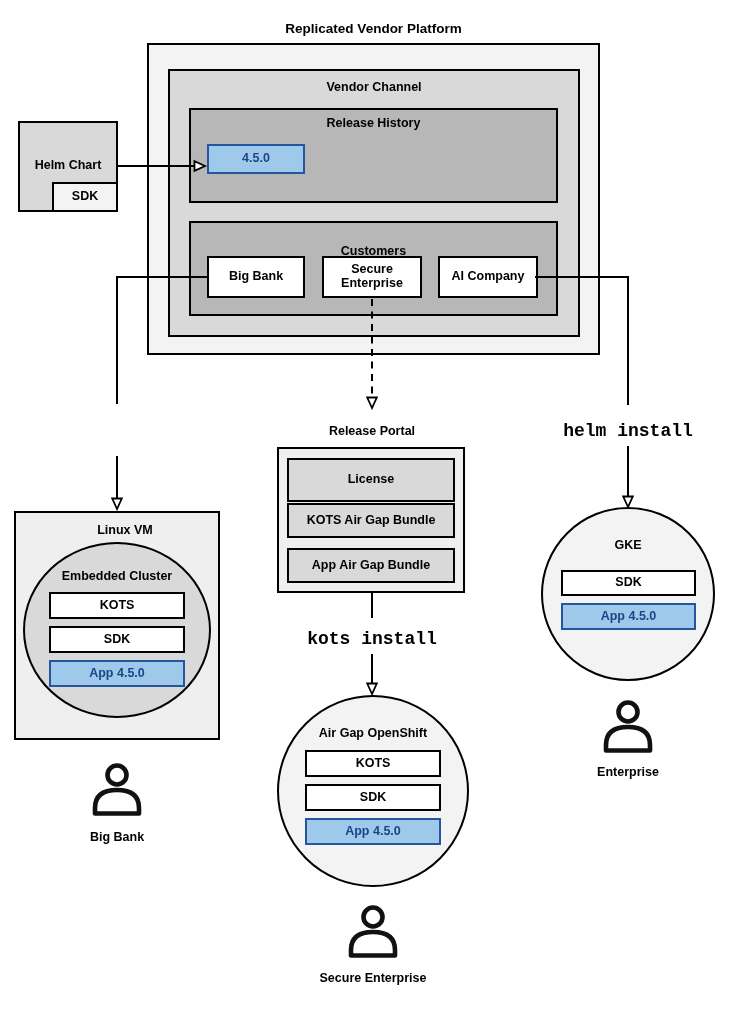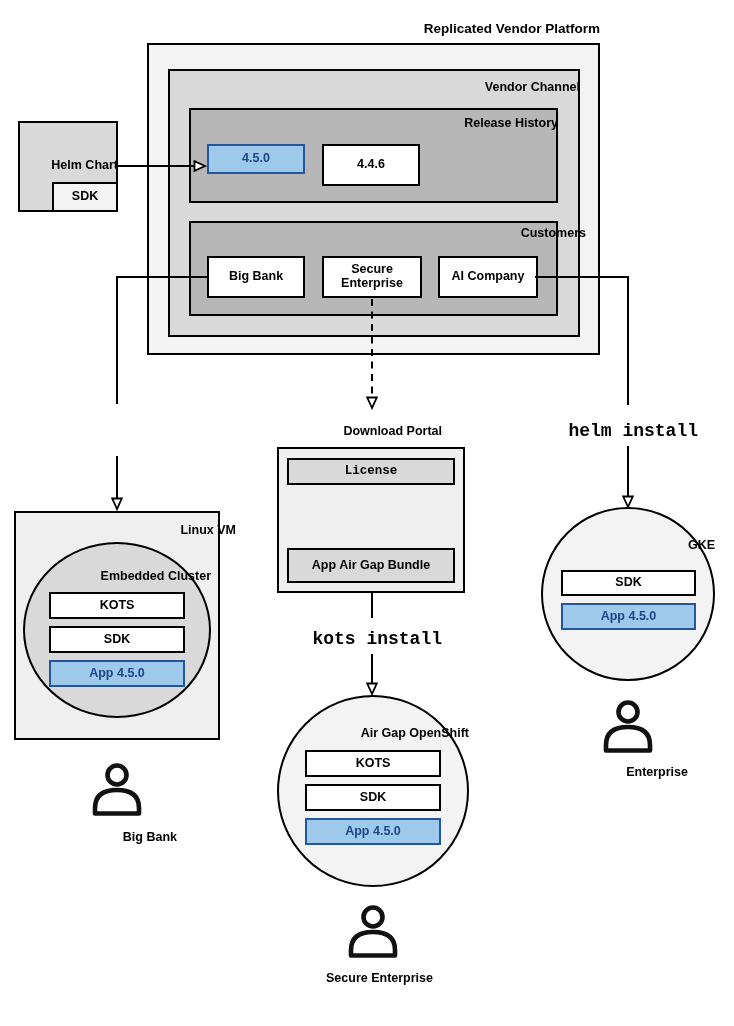--- a/index.html
+++ b/index.html
@@ -6,21 +6,21 @@
     --highlight-fill:#9ec9ea; --highlight-border:#24569b; --highlight-text:#1c4587;
     --outer-bg:#f3f3f3; --mid-bg:#d9d9d9; --dark-bg:#b7b7b7; --light-bg:#efefef;
     --line:#000000;
   }
   html,body{margin:0;padding:0;background:#fff;}
   .canvas{
     position:relative; width:734px; height:1026px; background:#fff; overflow:hidden;
     font-family:"Liberation Sans", sans-serif; color:#000;
   }
   .box{position:absolute; box-sizing:border-box; border:2px solid var(--line);}
-  .lbl{position:absolute; box-sizing:border-box; font-weight:bold; text-align:right; font-size:12.5px; line-height:1.2;}
+  .lbl{position:absolute; box-sizing:border-box; font-weight:bold; text-align:center; font-size:12.5px; line-height:1.2;}
   .comp{
     position:absolute; box-sizing:border-box; border:2px solid var(--line); background:#fff;
     display:flex; align-items:center; justify-content:center; text-align:center;
     font-weight:bold; font-size:12.5px; line-height:1.1;
   }
   .blue{background:var(--highlight-fill); border-color:var(--highlight-border); color:var(--highlight-text);}
   .circle{border-radius:50%;}
   .mono{font-family:"Liberation Mono","DejaVu Sans Mono",monospace; font-size:18px; font-weight:bold; letter-spacing:0;}
   .overlay{position:absolute; left:0; top:0; pointer-events:none; z-index:20;}
   .person{position:absolute;}
@@ -33,24 +33,23 @@
   <div class="lbl" style="left:147px; top:21px; width:453px; font-size:13.5px;">Replicated Vendor Platform</div>
 
   <div class="box" style="left:147px; top:43px; width:453px; height:312px; background:var(--outer-bg);"></div>
 
   <div class="box" style="left:168px; top:69px; width:412px; height:268px; background:var(--mid-bg);"></div>
   <div class="lbl" style="left:168px; top:80px; width:412px;">Vendor Channel</div>
 
   <div class="box" style="left:189px; top:108px; width:369px; height:95px; background:var(--dark-bg);"></div>
   <div class="lbl" style="left:189px; top:116px; width:369px;">Release History</div>
   <div class="comp blue" style="left:207px; top:144px; width:98px; height:30px;">4.5.0</div>
-  <div class="comp" style="left:322px; top:144px; width:98px; height:42px;">4.4.6</div>
 
   <div class="box" style="left:189px; top:221px; width:369px; height:95px; background:var(--dark-bg);"></div>
-  <div class="lbl" style="left:189px; top:226px; width:369px;margin-left:28px;">Customers</div>
+  <div class="lbl" style="left:189px; top:244px; width:369px;">Customers</div>
   <div class="comp" style="left:207px; top:256px; width:98px; height:42px;">Big Bank</div>
   <div class="comp" style="left:322px; top:256px; width:100px; height:42px; padding:0 8px;">Secure Enterprise</div>
   <div class="comp" style="left:438px; top:256px; width:100px; height:42px;">AI Company</div>
 
   <div class="box" style="left:18px; top:121px; width:100px; height:91px; background:var(--mid-bg);"></div>
   <div class="lbl" style="left:18px; top:158px; width:100px;">Helm Chart</div>
   <div class="comp" style="left:52px; top:182px; width:66px; height:30px; background:var(--outer-bg);">SDK</div>
 
 
   <div class="box" style="left:14px; top:511px; width:206px; height:229px; background:var(--light-bg);"></div>
@@ -60,23 +59,24 @@
   <div class="comp" style="left:49px; top:592px; width:136px; height:27px;">KOTS</div>
   <div class="comp" style="left:49px; top:626px; width:136px; height:27px;">SDK</div>
   <div class="comp blue" style="left:49px; top:660px; width:136px; height:27px;">App 4.5.0</div>
 
   <svg class="person" style="left:91px; top:761px;" width="52" height="57" viewBox="0 0 52 57">
     <circle cx="26" cy="14" r="9.5" fill="none" stroke="#111" stroke-width="4.6"></circle>
     <path d="M 4,52.5 L 4,47 C 4,33.5 13,29 26,29 C 39,29 48,33.5 48,47 L 48,52.5 Z" fill="none" stroke="#111" stroke-width="4.6" stroke-linejoin="round"></path>
   </svg>
   <div class="lbl" style="left:57px; top:830px; width:120px;">Big Bank</div>
 
-  <div class="lbl" style="left:302px; top:424px; width:140px;">Download Portal</div>
+  <div class="lbl" style="left:302px; top:424px; width:140px;">Release Portal</div>
   <div class="box" style="left:277px; top:447px; width:188px; height:146px; background:var(--light-bg);"></div>
-  <div class="comp" style="left:287px; top:458px; width:168px; height:27px; background:var(--mid-bg);font-family:Liberation Mono, monospace;">License</div>
+  <div class="comp" style="left:287px; top:458px; width:168px; height:44px; background:var(--mid-bg);">License</div>
+  <div class="comp" style="left:287px; top:503px; width:168px; height:35px; background:var(--mid-bg);">KOTS Air Gap Bundle</div>
   <div class="comp" style="left:287px; top:548px; width:168px; height:35px; background:var(--mid-bg);">App Air Gap Bundle</div>
 
   <div class="lbl mono" style="left:302px; top:629px; width:140px;">kots install</div>
 
   <div class="box circle" style="left:277px; top:695px; width:192px; height:192px; background:var(--outer-bg);"></div>
   <div class="lbl" style="left:277px; top:726px; width:192px;">Air Gap OpenShift</div>
   <div class="comp" style="left:305px; top:750px; width:136px; height:27px;">KOTS</div>
   <div class="comp" style="left:305px; top:784px; width:136px; height:27px;">SDK</div>
   <div class="comp blue" style="left:305px; top:818px; width:136px; height:27px;">App 4.5.0</div>
 

